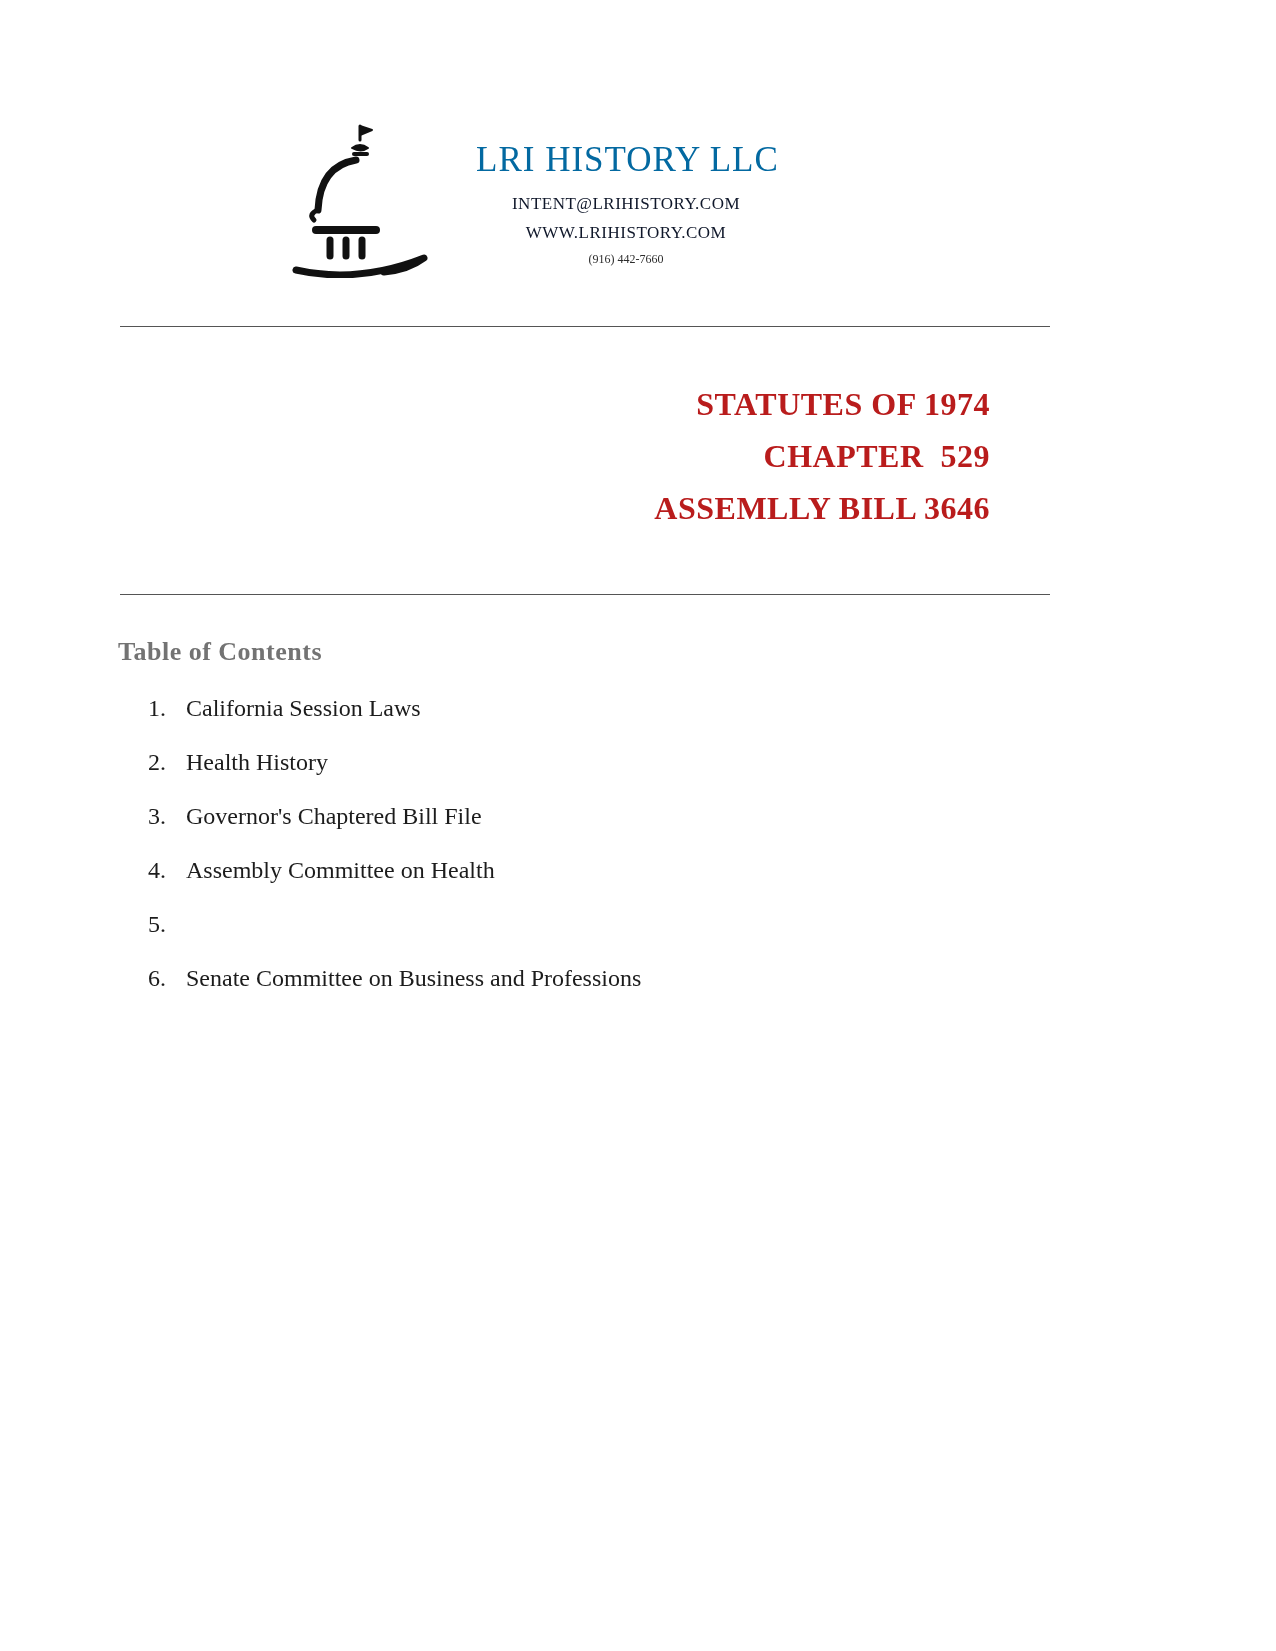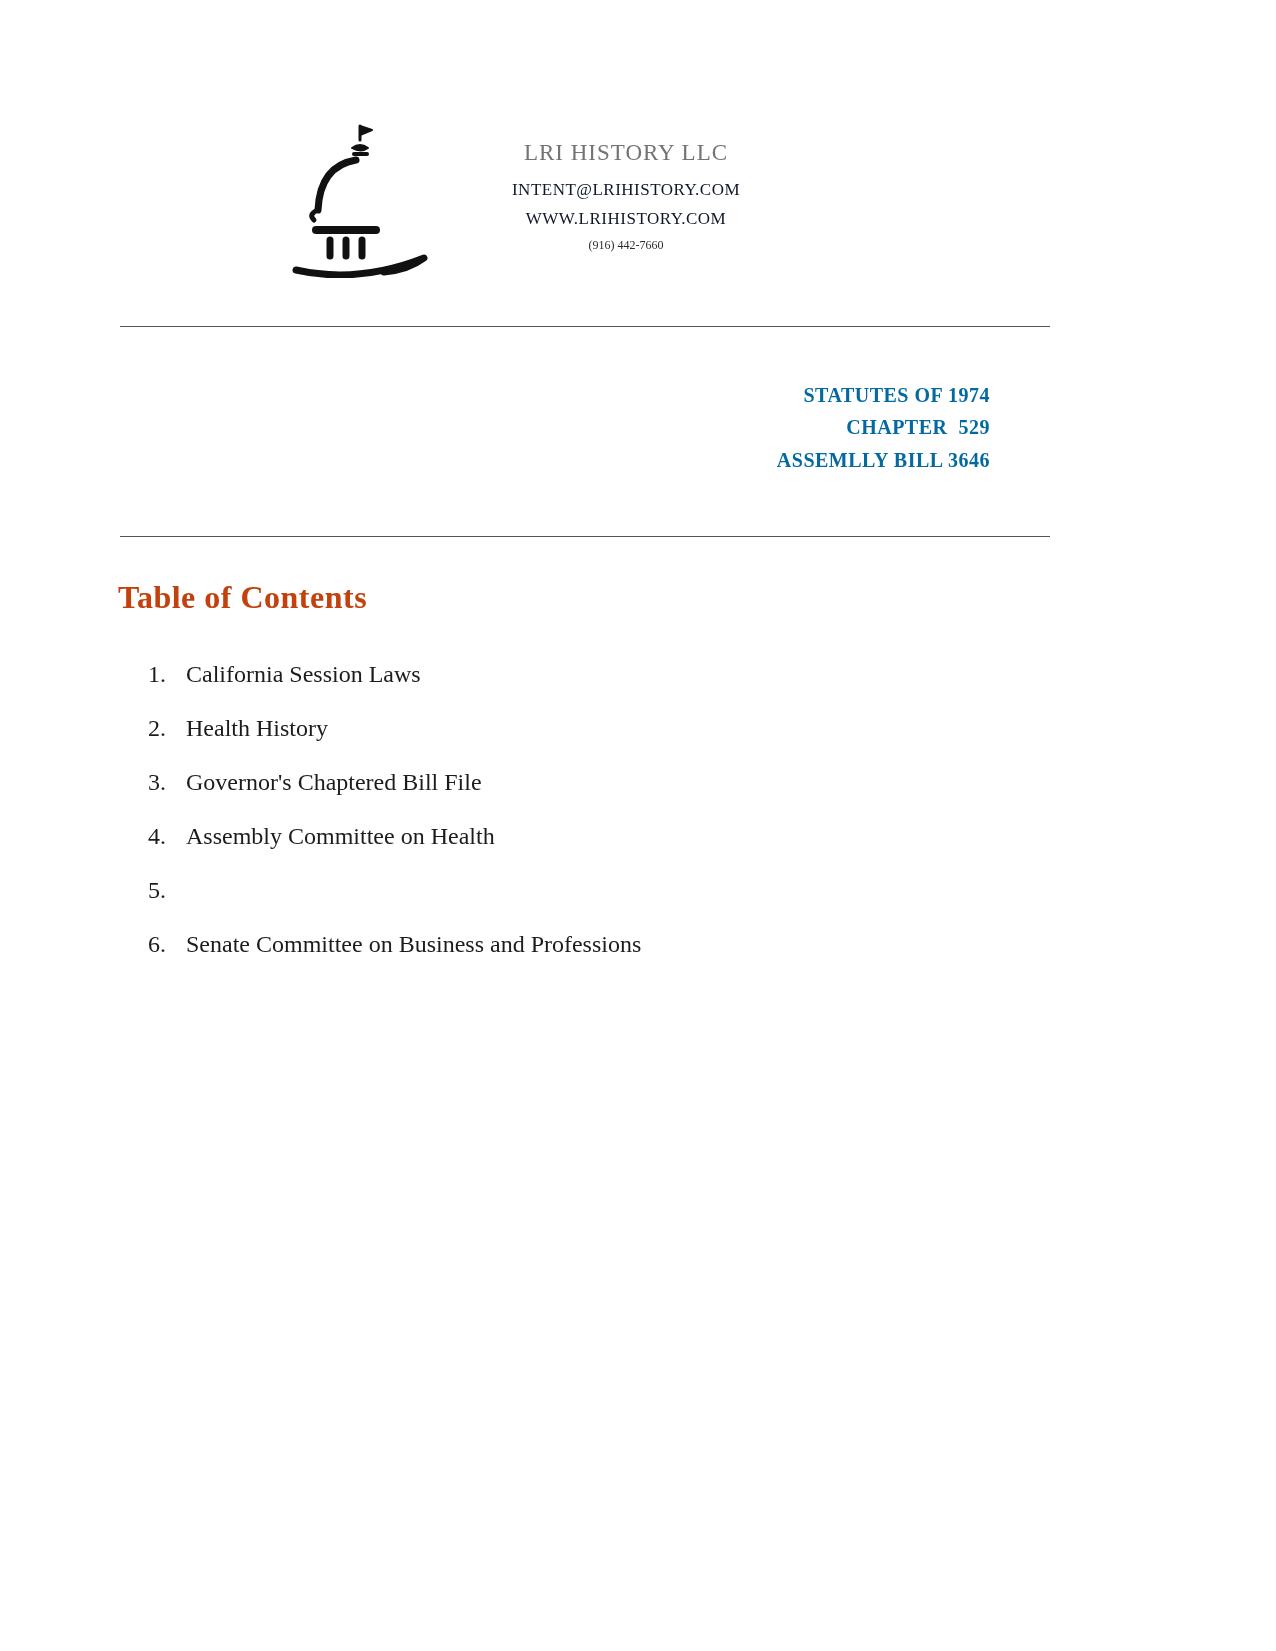--- a/index.html
+++ b/index.html
@@ -25,23 +25,23 @@
     flex: 0 0 auto;
   }
   .logo-wrap svg { width: 100%; height: 100%; }
   .head-text {
     margin-left: 38px;
     margin-top: 22px;
     text-align: center;
     width: 300px;
   }
   .company-name {
-    font-size: 23px;
+    font-size: 35px;
     letter-spacing: 1px;
-    color: #737373;
+    color: #0369a1;
     margin-bottom: 14px;
     white-space: nowrap;
   }
   .contact-line {
     font-size: 17px;
     letter-spacing: 0.5px;
     color: #0f172a;
     margin-bottom: 9px;
     white-space: nowrap;
   }
@@ -61,39 +61,39 @@
   .rule-1 { margin-top: 48px; }
   .rule-2 { margin-top: 60px; }
 
   
   .title-block {
     margin-top: 52px;
     margin-right: 286px;
     text-align: right;
   }
   .title-line {
-    font-size: 20px;
+    font-size: 32px;
     font-weight: bold;
-    color: #0369a1;
+    color: #b91c1c;
     line-height: 1.62;
     white-space: pre;
     letter-spacing: 0.5px;
   }
 
   
   .toc {
     margin-top: 42px;
     margin-left: 118px;
   }
   .toc-heading {
-    font-size: 32px;
+    font-size: 26px;
     font-weight: bold;
-    color: #c2410c;
+    color: #737373;
     letter-spacing: 0.5px;
-    margin-bottom: 43px;
+    margin-bottom: 26px;
   }
   .toc-list { }
   .toc-item {
     display: flex;
     font-size: 24px;
     color: #1c1c1c;
     margin-bottom: 24px;
     line-height: 1.25;
   }
   .toc-num {

